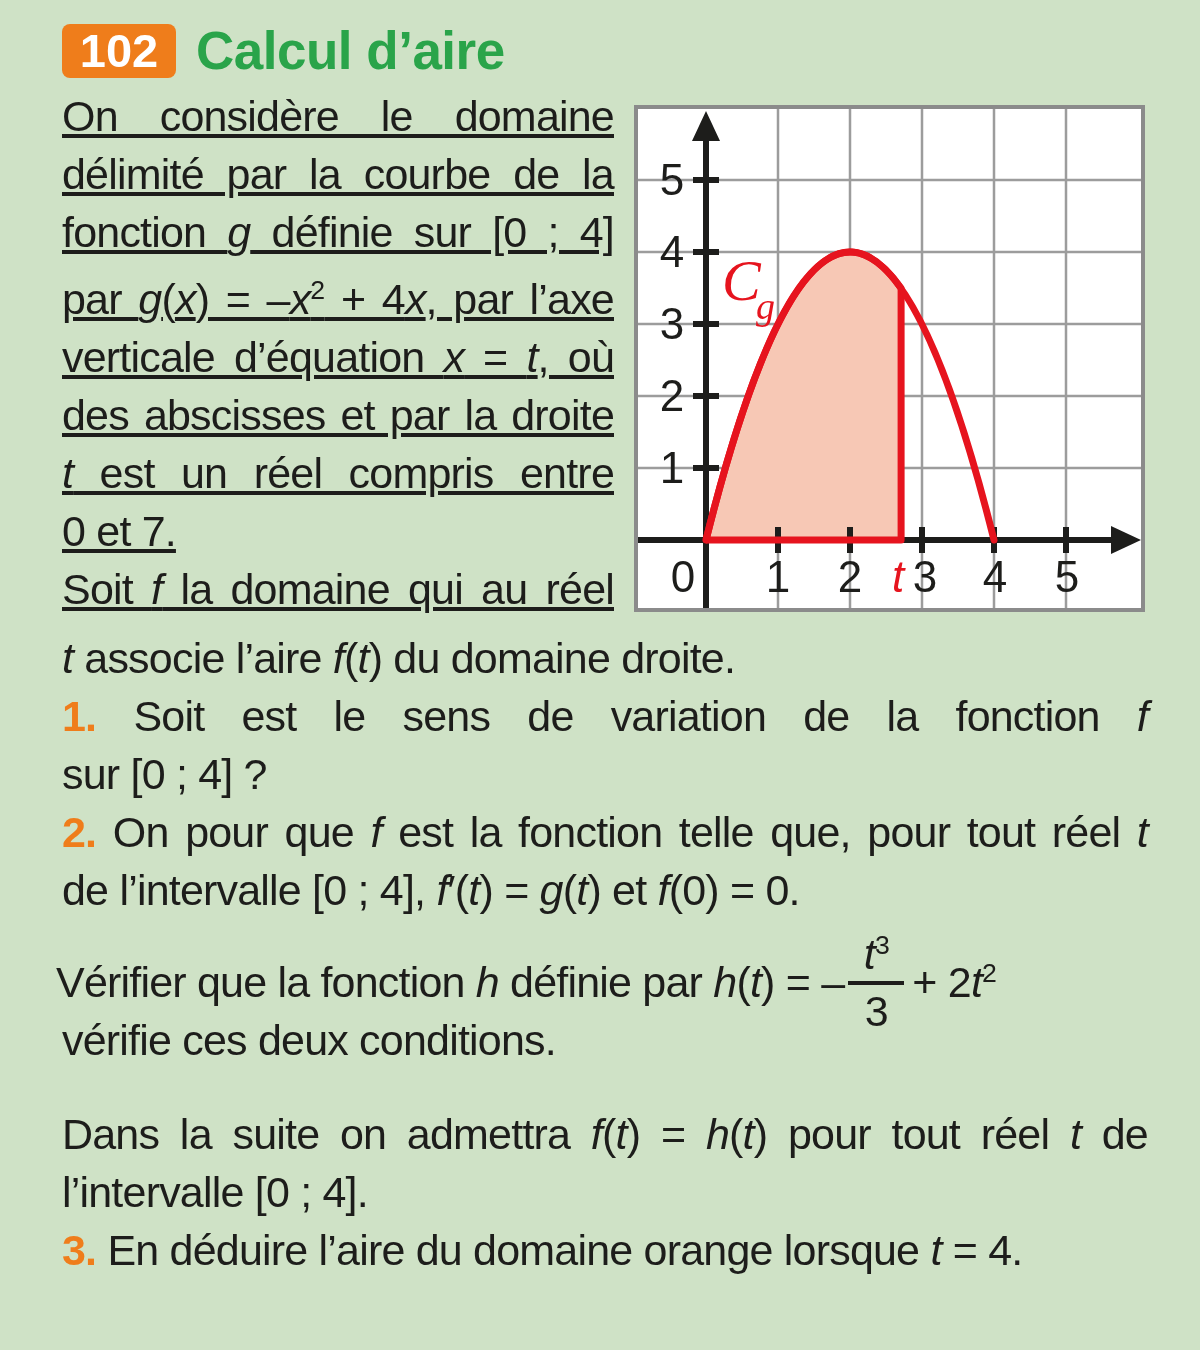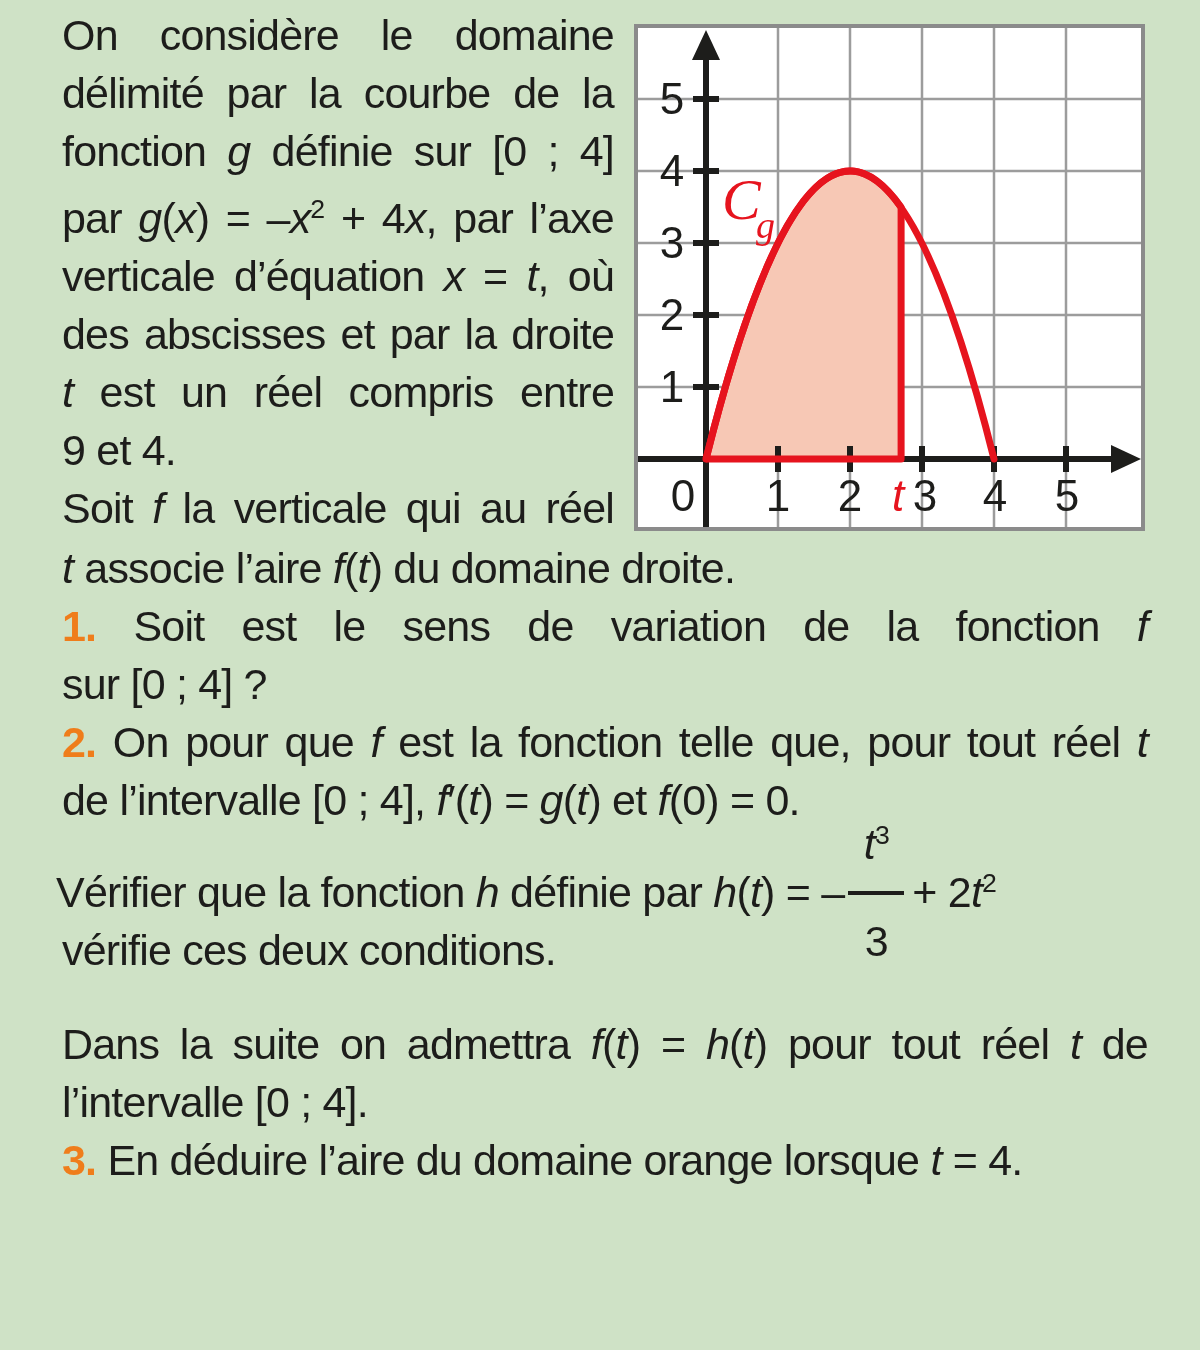--- a/index.html
+++ b/index.html
@@ -7,48 +7,54 @@
         font-family:"Liberation Sans",sans-serif;color:#1d1d1b;}
   .header{display:flex;align-items:center;gap:20px;margin:20px 0 0 62px;}
   .badge{display:flex;align-items:center;justify-content:center;width:114px;height:54px;
          background:#ef7d1b;border-radius:8px;color:#ffffff;font-weight:bold;font-size:47px;}
   .title{color:#2aa44a;font-weight:bold;font-size:53px;letter-spacing:-0.5px;}
   .line{font-size:43px;line-height:58px;letter-spacing:-0.8px;white-space:nowrap;}
   .just{text-align:justify;text-align-last:justify;}
   .it{font-style:italic;}
   .sup{font-size:62%;vertical-align:super;}
   .onum{color:#ef7d1b;font-weight:bold;}
-  .intro{position:relative;margin:6px 0 2px 62px;width:1086px;}
+  .intro{position:relative;margin:6px 0 11px 62px;width:1086px;text-decoration:underline;}
   .col{width:552px;}
   .figure{position:absolute;left:572px;top:18px;width:511px;height:507px;}
   .fullcol{width:1086px;margin-left:62px;}
   .formula{display:flex;align-items:center;height:58px;margin:34px 0 0 56px;width:1086px;
            font-size:43px;letter-spacing:-0.8px;white-space:nowrap;}
-  .frac{display:inline-flex;flex-direction:column;align-items:center;margin:0 8px 0 4px;gap:20px;}
+  .frac{display:inline-flex;flex-direction:column;align-items:center;margin:0 8px 0 4px;}
   .frac .num,.frac .den{line-height:1.05;}
   .frac .bar{width:56px;height:4px;background:#1d1d1b;margin:4px 0;}
   .blockb{margin-top:36px;}
 </style>
 </head>
 <body>
 
 <div class="page">
 
+  <div class="header">
+    <div class="badge">
+      <span>102</span>
+    </div>
+    <div class="title">Calcul d’aire</div>
+  </div>
 
   <div class="intro">
     <div class="col">
         <div class="line just"><span>On considère le domaine</span></div>
         <div class="line just"><span>délimité par la courbe de la</span></div>
         <div class="line just"><span>fonction </span><span class="it">g</span><span> définie sur [0 ; 4]</span></div>
         <div class="line just"><span>par </span><span class="it">g</span><span>(</span><span class="it">x</span><span>) = –</span><span class="it">x</span><span class="sup">2</span><span> + 4</span><span class="it">x</span><span>, par l’axe</span></div>
         <div class="line just"><span>verticale d’équation </span><span class="it">x</span><span> = </span><span class="it">t</span><span>, où</span></div>
         <div class="line just"><span>des abscisses et par la droite</span></div>
         <div class="line just"><span class="it">t</span><span> est un réel compris entre</span></div>
-        <div class="line"><span>9 et 4.</span></div>
-        <div class="line just"><span>Soit </span><span class="it">f</span><span> la verticale qui au réel</span></div>
+        <div class="line"><span>0 et 7.</span></div>
+        <div class="line just"><span>Soit </span><span class="it">f</span><span> la domaine qui au réel</span></div>
       </div>
 
     <div class="figure">
       <svg width="511" height="507" viewBox="0 0 511 507">
         <rect x="2" y="2" width="507" height="503" fill="#ffffff" stroke="#8b8b8b" stroke-width="4"></rect>
         <g stroke="#9c9c9c" stroke-width="2.5">
           <line x1="144" y1="4" x2="144" y2="503"></line>
           <line x1="216" y1="4" x2="216" y2="503"></line>
           <line x1="288" y1="4" x2="288" y2="503"></line>
           <line x1="360" y1="4" x2="360" y2="503"></line>

